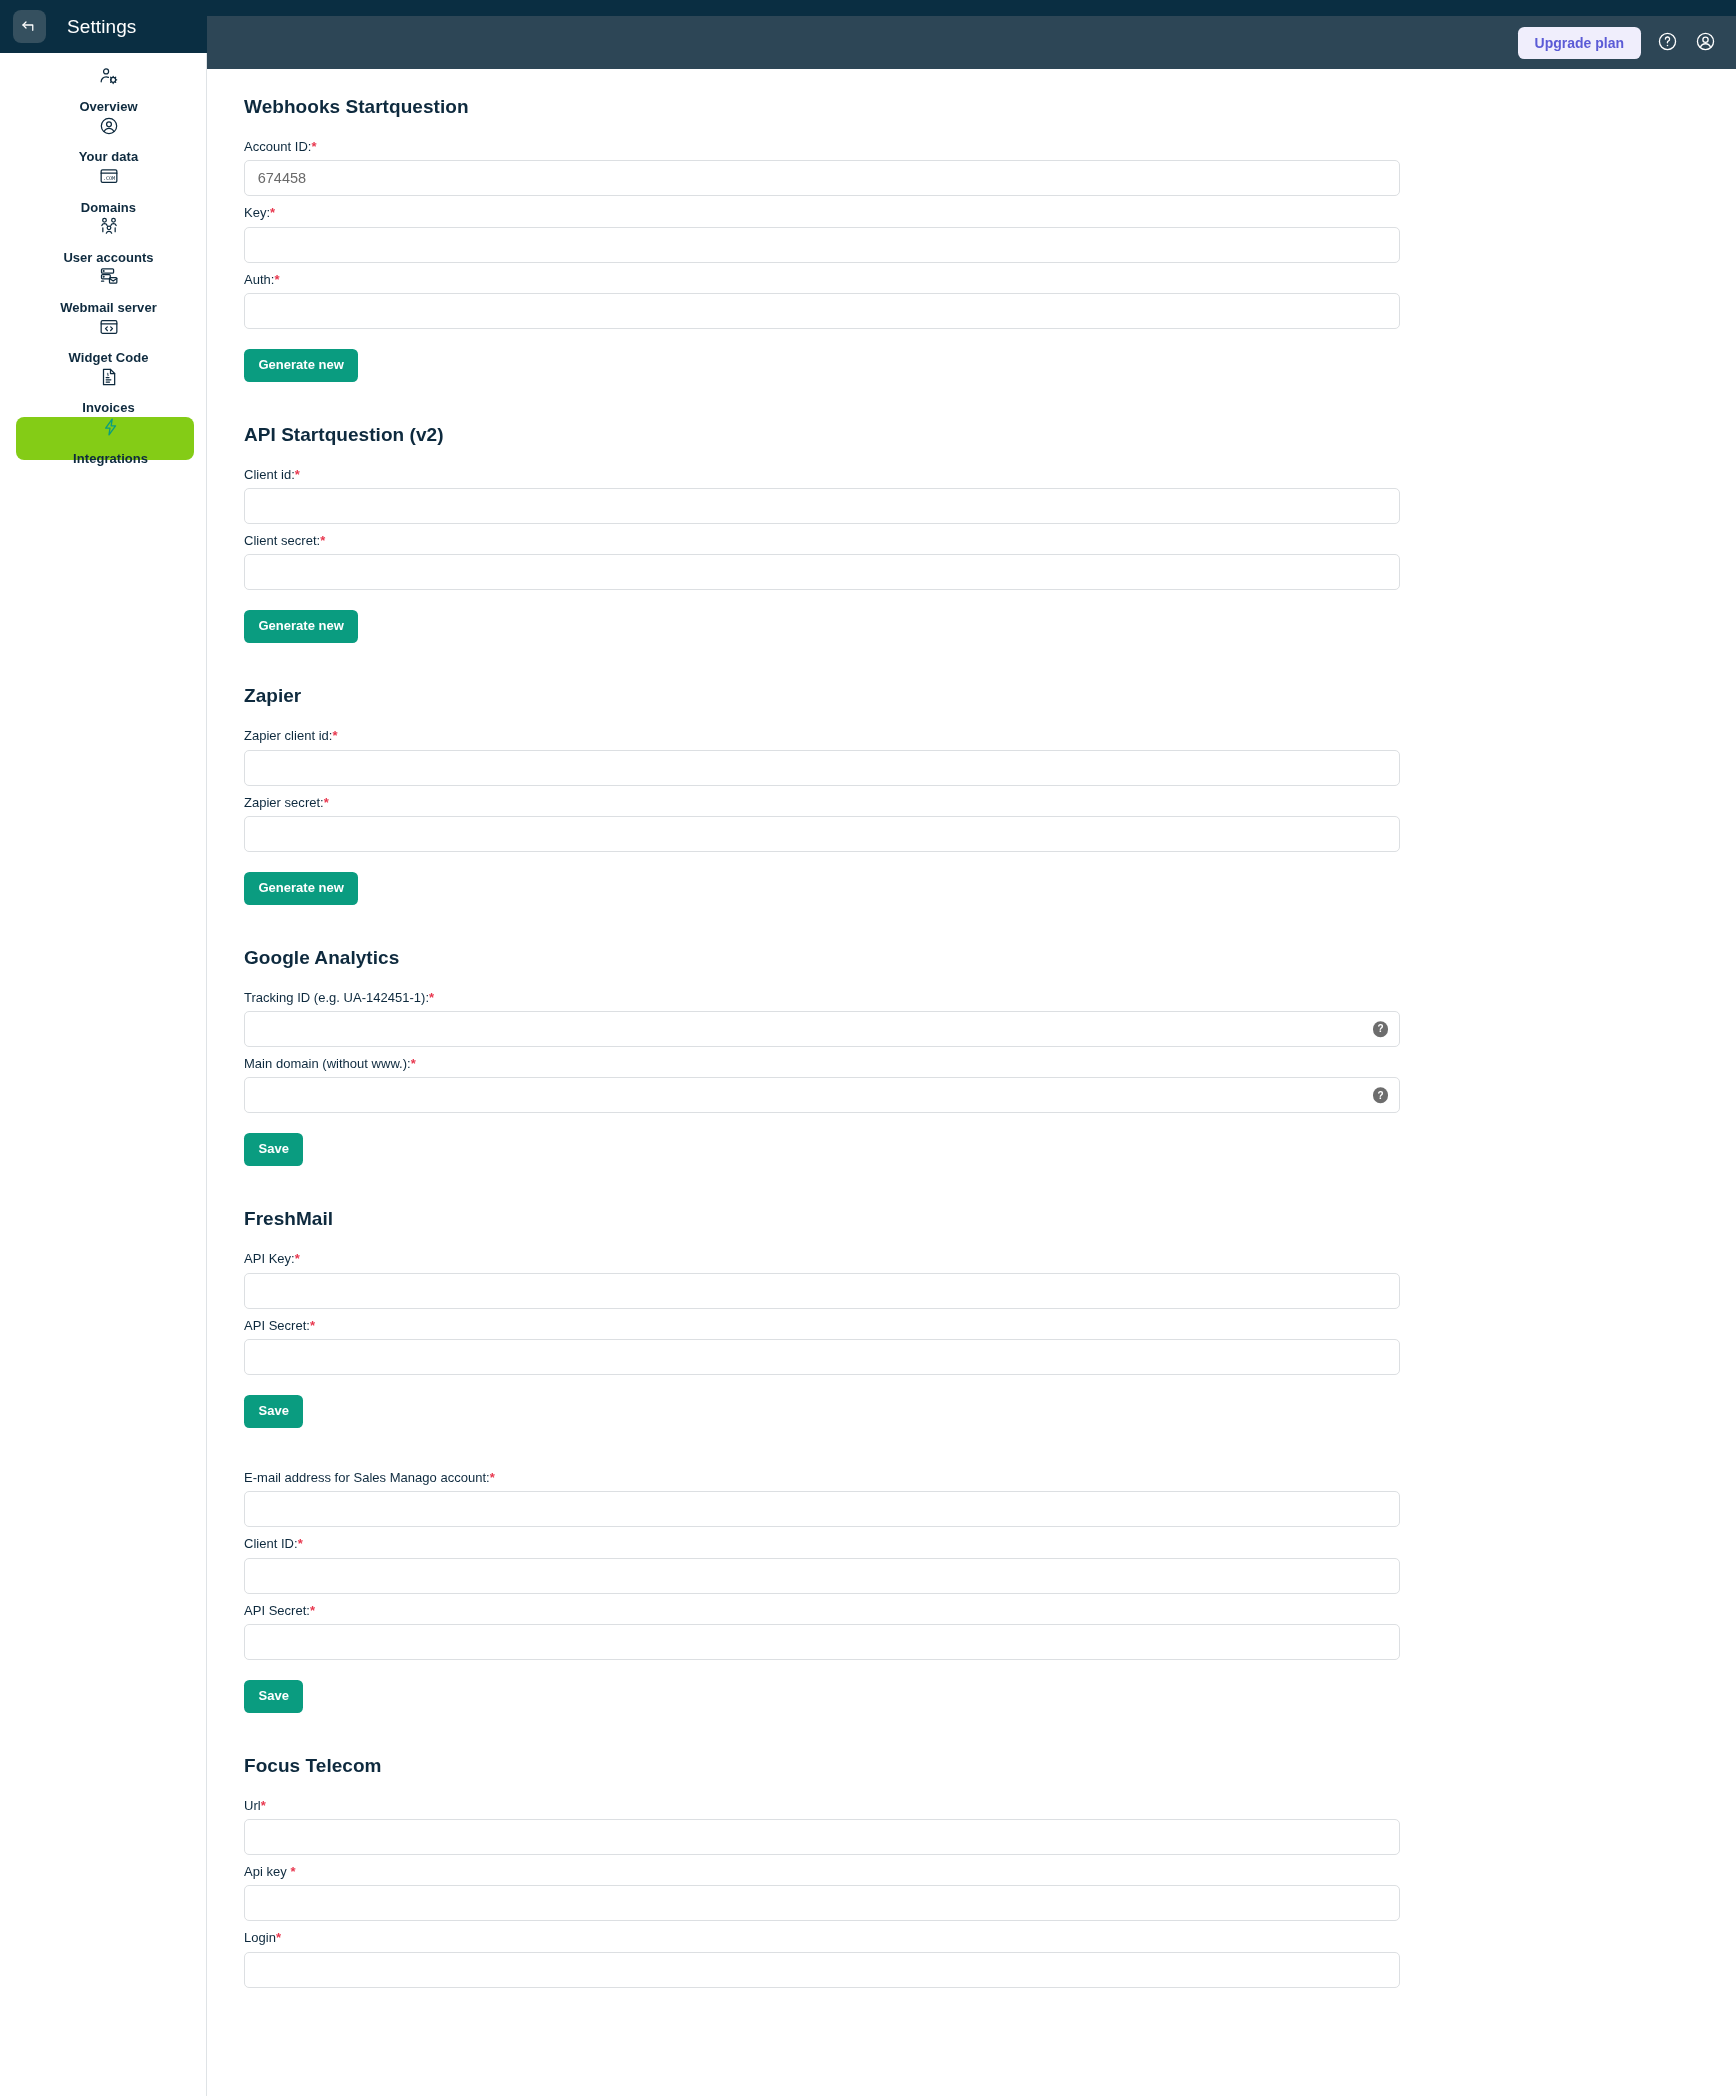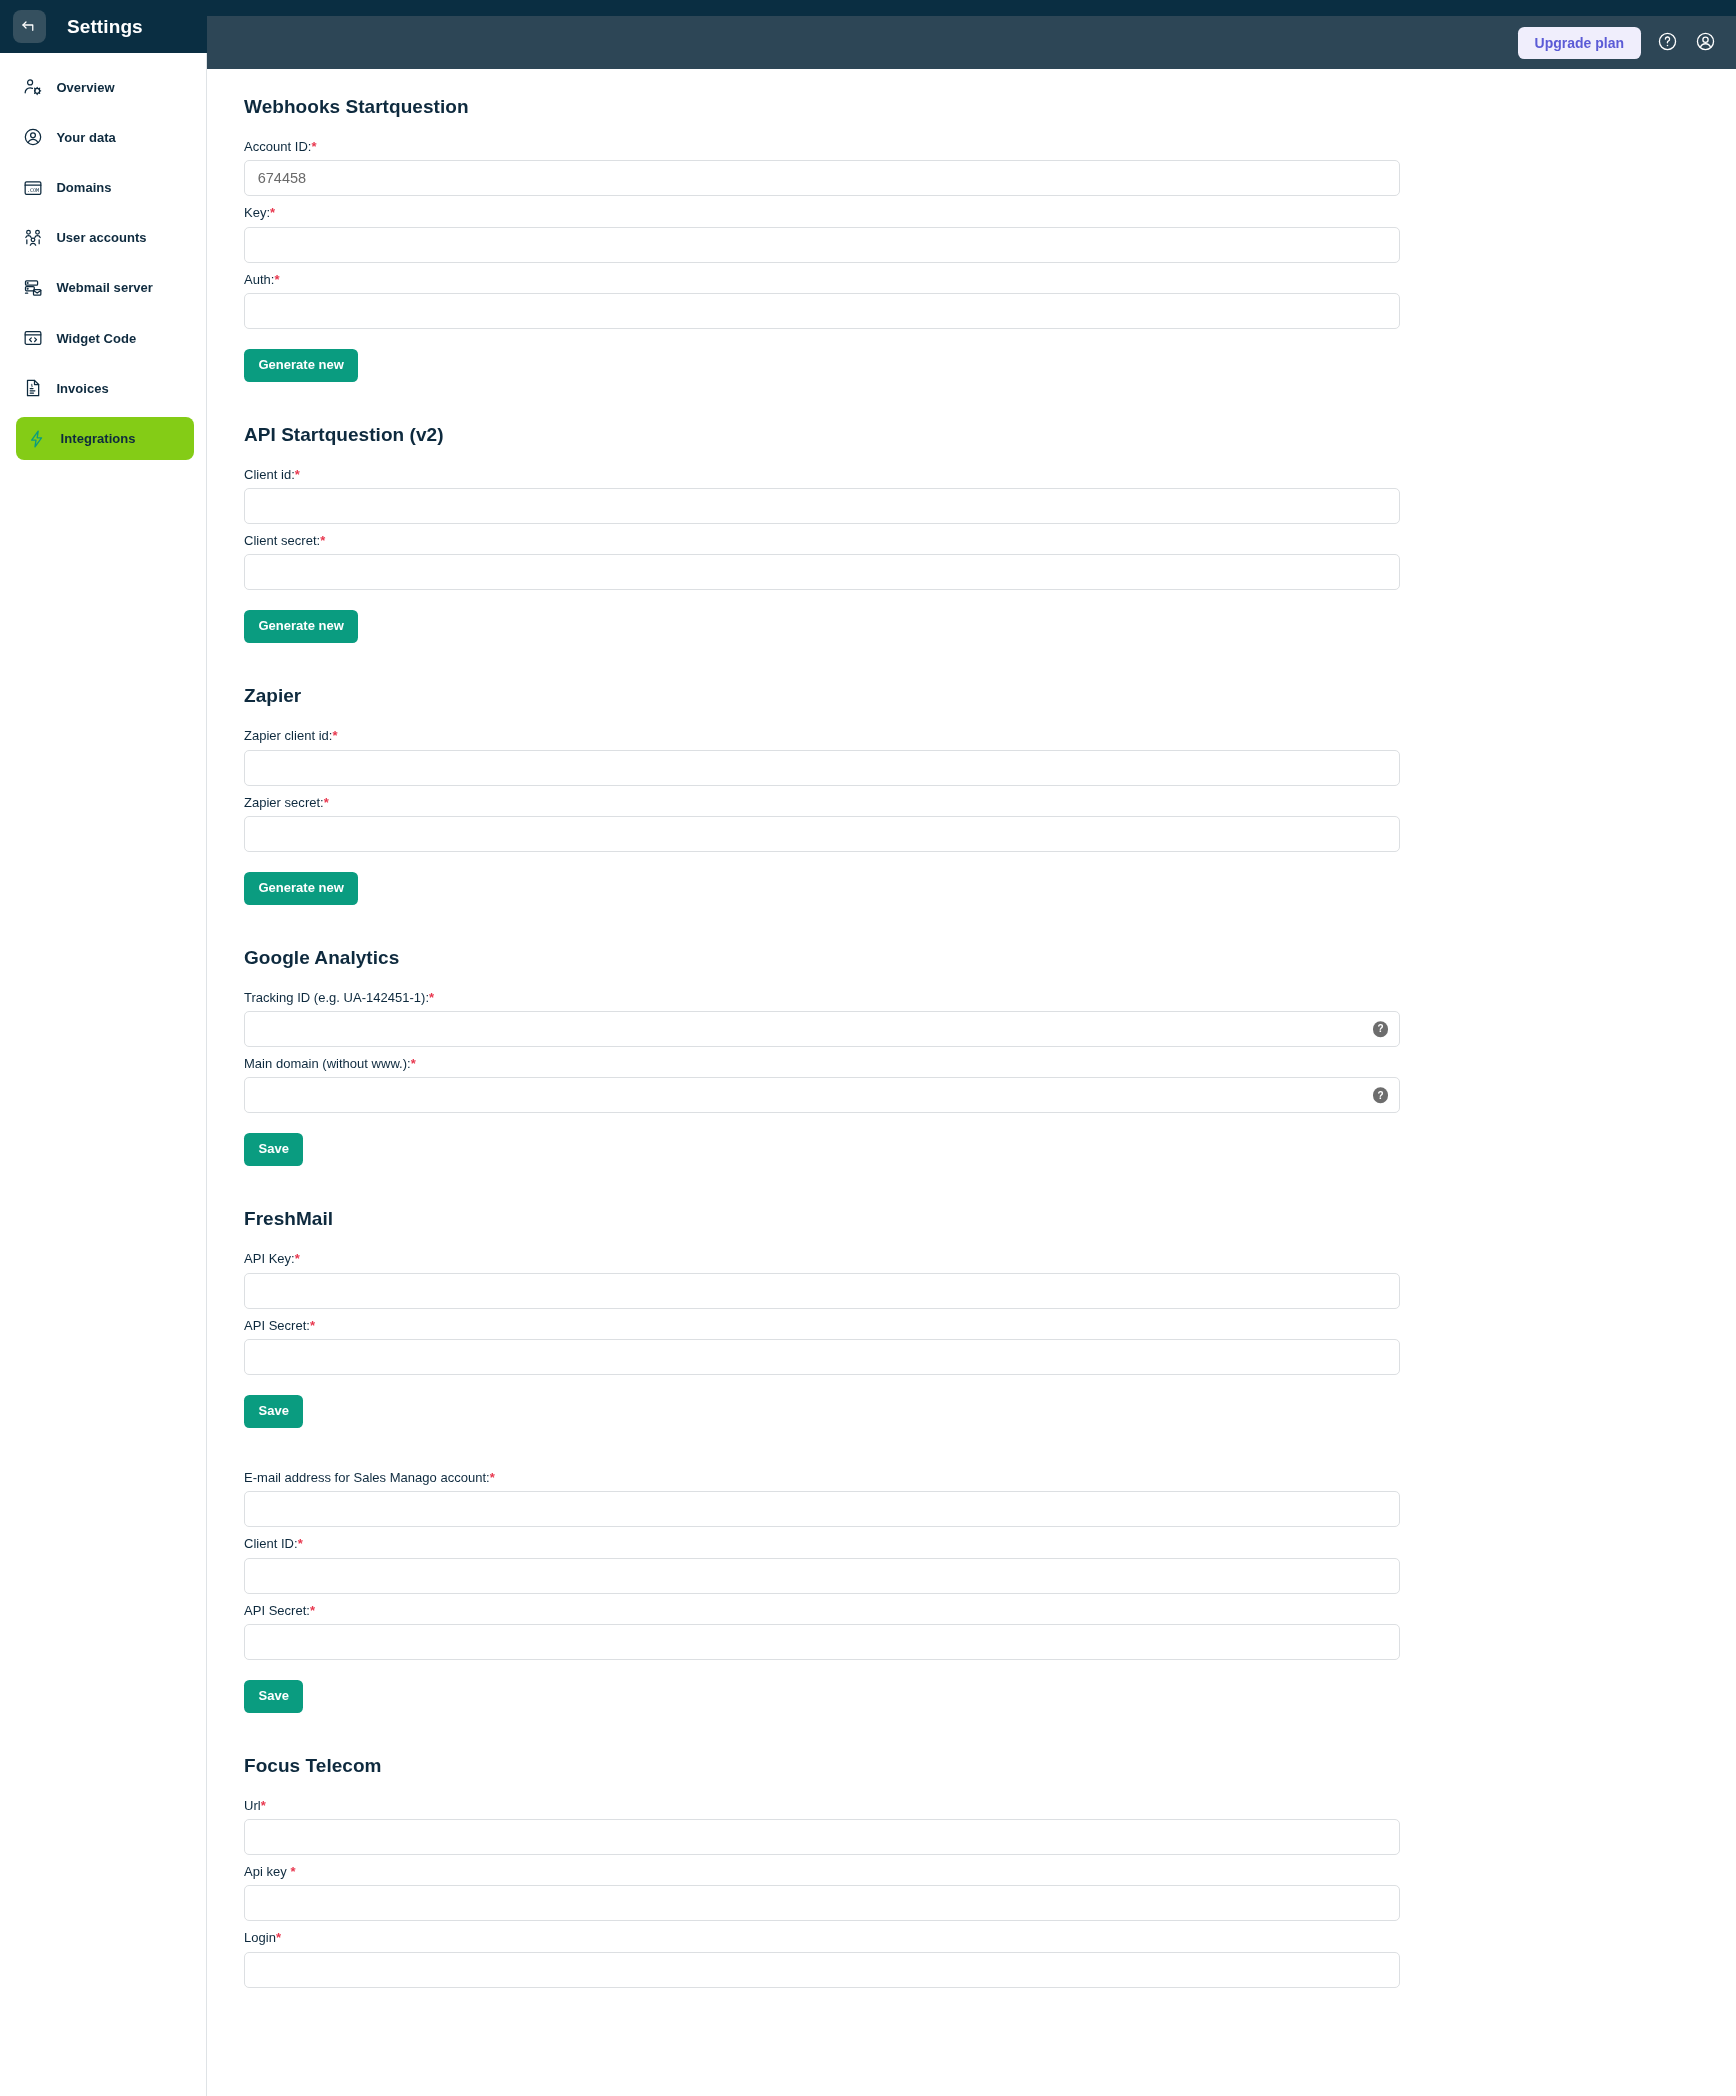--- a/index.html
+++ b/index.html
@@ -50,21 +50,21 @@
     margin-top: 32px;
   }
   .app-title {
     position: absolute;
     left: 67px; top: 0;
     height: 53px;
     display: flex;
     align-items: center;
     color: #ffffff;
     font-size: 19px;
-    font-weight: bold;
+    font-weight: normal;
     letter-spacing: 0.1px;
     z-index: 21;
   }
   .upgrade-btn {
     background: #f0eefc;
     color: #5b5bd6;
     font-size: 14px;
     font-weight: bold;
     border: none;
     border-radius: 6.3px;
@@ -93,20 +93,21 @@
   }
   .nav-item {
     display: flex;
     align-items: center;
     height: 43px;
     margin: 0 11.8px 7.2px 11.8px;
     padding-left: 11px;
     border-radius: 8.1px;
     cursor: pointer;
     gap: 13.6px;
+    flex-direction: column;
   }
   .nav-item.active { background: #84cc16; margin-left: 16px; }
   .nav-icon {
     width: 20px; height: 20px;
     display: flex;
     align-items: center;
     justify-content: center;
     flex: 0 0 20px;
   }
   .nav-label {

